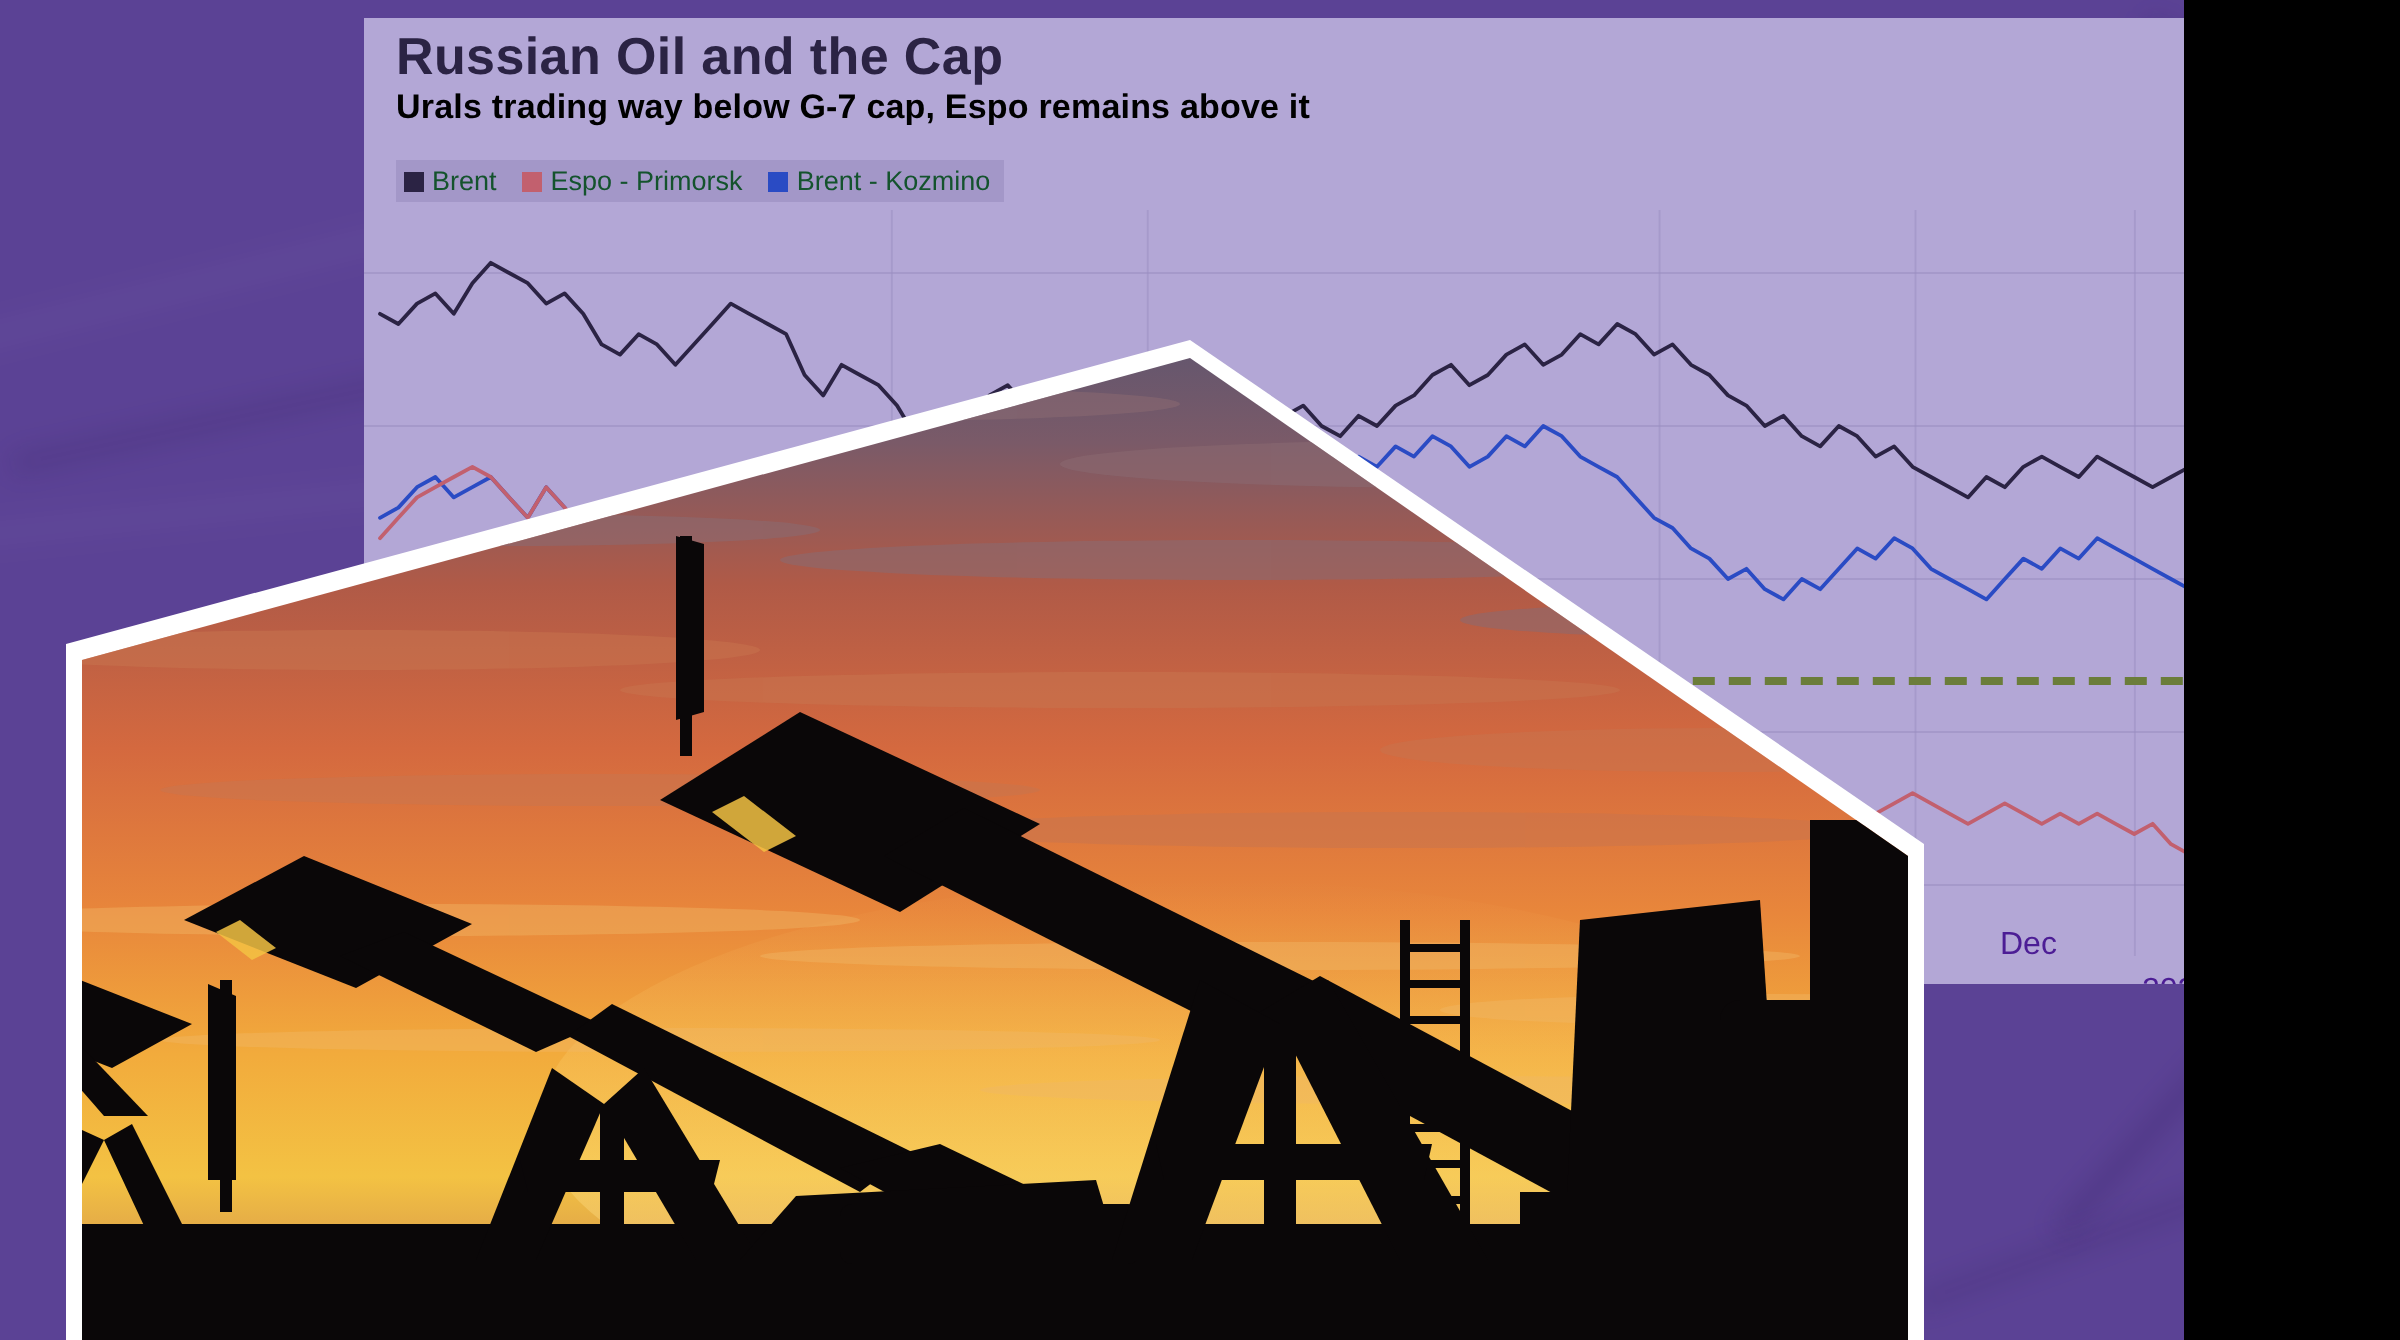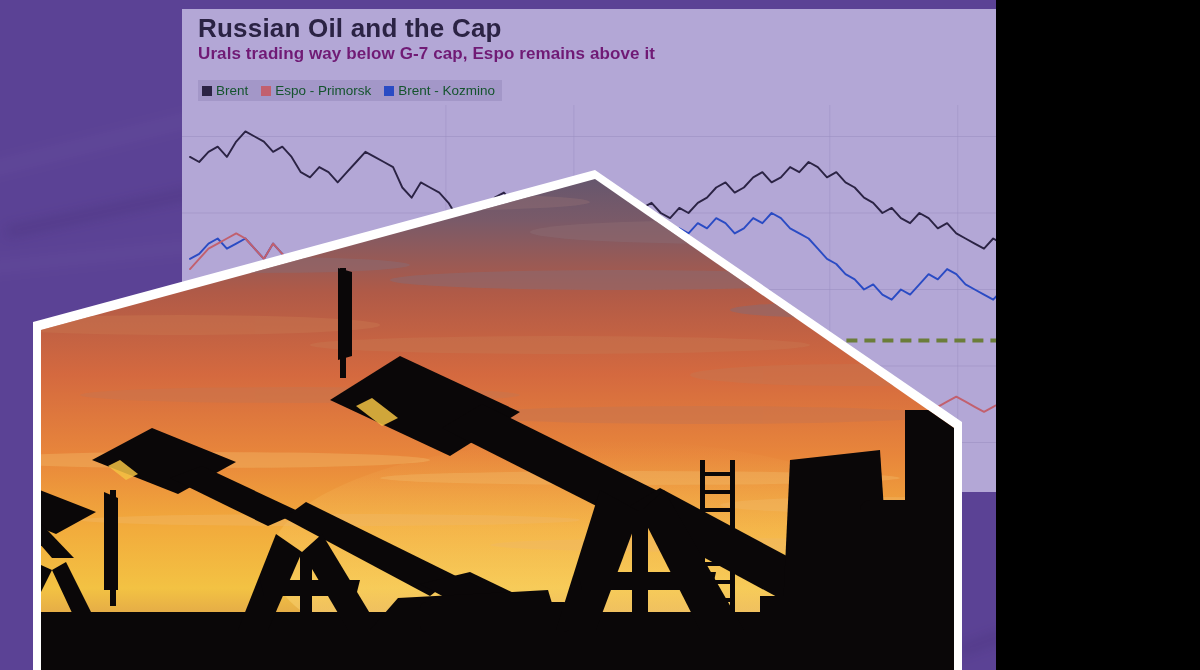--- a/index.html
+++ b/index.html
@@ -1,37 +1,37 @@
 <!DOCTYPE html>
 <html><head>
 <meta charset="utf-8">
 <style>
   html,body{margin:0;padding:0;background:#000;}
   body{font-family:"Liberation Sans",sans-serif;}
   #stage{
-    position:relative;width:996px;height:670px;overflow:hidden;
+    position:relative;width:1092px;height:670px;overflow:hidden;
     background:#5b4295;
   }
   
   .bg-texture{position:absolute;inset:0;pointer-events:none;}
   .bg-texture .streak{position:absolute;background:rgba(255,255,255,.045);filter:blur(7px);}
   .bg-texture .streak.dark{background:rgba(30,12,70,.22);}
 
   
   #chart-panel{
     position:absolute;left:182px;top:9px;width:940px;height:483px;
     background:#b3a7d6;overflow:hidden;
   }
   .chart-head{position:absolute;left:16px;top:6px;right:8px;}
   .chart-title{
     font-size:26px;font-weight:bold;color:#2b2344;letter-spacing:.2px;
     line-height:1.05;margin:0;white-space:nowrap;
   }
   .chart-sub{
-    font-size:17px;font-weight:bold;color:#701a75;letter-spacing:.1px;
+    font-size:17px;font-weight:bold;color:#000000;letter-spacing:.1px;
     line-height:1.1;margin:3px 0 0 0;white-space:nowrap;
   }
   .legend{
     position:absolute;left:16px;top:71px;height:21px;
     background:rgba(150,138,190,.55);
     display:flex;align-items:center;gap:13px;padding:0 7px 0 4px;
     box-sizing:border-box;
   }
   .legend-item{display:flex;align-items:center;gap:4px;}
   .legend-sw{width:10px;height:10px;display:inline-block;flex:none;}

